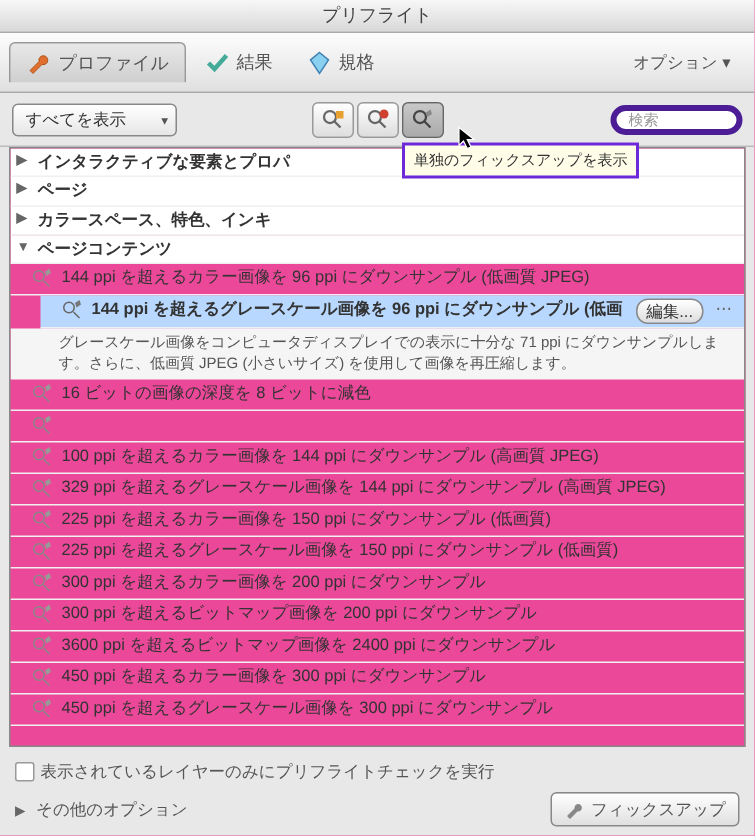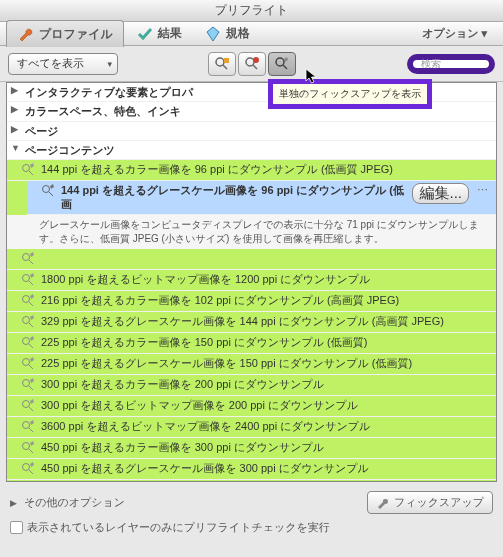--- a/index.html
+++ b/index.html
@@ -1,43 +1,43 @@
 <!DOCTYPE html>
 <html><head>
 <meta charset="utf-8">
 <style>
 * { box-sizing: border-box; margin: 0; padding: 0; font-family: "Hiragino Kaku Gothic Pro", "Meiryo", sans-serif; }
 body { width: 503px; height: 557px; background: #e8e8e8; font-size: 11px; color: #333; }
 .titlebar { height: 22px; background: linear-gradient(#f7f7f7,#d8d8d8); border-bottom: 1px solid #aaa; display: flex; align-items: center; justify-content: center; font-size: 12px; color: #444; }
-.tabs { height: 24px; display: flex; align-items: center; border-bottom: 1px solid #aaa; background: linear-gradient(#fdfdfd,#e0e0e0); padding: 0 6px; gap: 2px; font-weight: bold; }
+.tabs { height: 40px; display: flex; align-items: center; border-bottom: 1px solid #aaa; background: linear-gradient(#fdfdfd,#e0e0e0); padding: 0 6px; gap: 2px; }
 .tab { display: flex; align-items: center; gap: 4px; padding: 4px 10px; font-size: 12px; color: #555; border-radius: 4px 4px 0 0; }
 .tab.active { background: linear-gradient(#e8e8e8,#cfcfcf); border: 1px solid #999; border-bottom: none; }
 .tab-spacer { flex: 1; }
 .opt-btn { font-size: 11px; color: #555; padding: 2px 10px; }
 .toolbar { height: 36px; display: flex; align-items: center; padding: 4px 8px; gap: 17px; border-bottom: 1px solid #bbb; position: relative; }
 .dropdown { height: 22px; border: 1px solid #888; background: linear-gradient(#fff,#e6e6e6); border-radius: 4px; display: flex; align-items: center; padding: 0 18px 0 8px; font-size: 11px; position: relative; min-width: 110px; }
 .dropdown::after { content: "▾"; position: absolute; right: 5px; font-size: 9px; color: #555; }
 .tool-icons { display: flex; gap: 2px; margin-left: auto; margin-right: auto; position: absolute; left: 50%; transform: translateX(-50%); }
 .tool-btn { width: 28px; height: 24px; border: 1px solid #999; background: linear-gradient(#fff,#ddd); border-radius: 4px; display: flex; align-items: center; justify-content: center; }
 .tool-btn.pressed { background: linear-gradient(#c8c8c8,#aaa); border-color: #666; }
-.search-box { margin-left: auto; width: 88px; height: 20px; border: 6px solid #4c1d95; border-radius: 10px; background: #fff; padding: 0 8px; font-size: 10px; color: #999; display: flex; align-items: center; }
-.tooltip { position: absolute; top: 33px; left: 268px; background: #fffde8; border: 5px solid #6d28d9; padding: 3px 6px; font-size: 10px; z-index: 10; white-space: nowrap; font-family: Liberation Mono, monospace; }
+.search-box { margin-left: auto; width: 88px; height: 20px; border: 4px solid #4c1d95; border-radius: 10px; background: #fff; padding: 0 8px; font-size: 10px; color: #999; display: flex; align-items: center; }
+.tooltip { position: absolute; top: 33px; left: 268px; background: #fffde8; border: 2px solid #6d28d9; padding: 3px 6px; font-size: 10px; z-index: 10; white-space: nowrap; font-family: Liberation Mono, monospace; }
 .cursor { position: absolute; top: 22px; left: 305px; width: 14px; height: 18px; z-index: 11; pointer-events: none; }
-.list-area { height: 400px; overflow-y: scroll; background: #bef264; border: 1px solid #888; margin: 0 6px; }
+.list-area { height: 400px; overflow-y: scroll; background: #ec4899; border: 1px solid #888; margin: 0 6px; }
 .tree-row { display: flex; align-items: flex-start; padding: 2px 4px; font-size: 11px; gap: 4px; border-bottom: 1px solid #f0f0f0; min-height: 18px; }
 .tree-row.header { font-weight: bold; background: #fff; }
 .tree-row.selected { background: #b8d8ff; margin-left: 20px; }
 .tree-row.selected .row-text { font-weight: bold; }
 .disclosure { width: 10px; font-size: 9px; color: #666; flex-shrink: 0; }
 .disclosure.open::before { content: "▼"; }
 .disclosure.closed::before { content: "▶"; }
 .fix-icon { width: 16px; height: 16px; flex-shrink: 0; display: flex; align-items: center; margin-left: 10px; }
 .row-text { flex: 1; line-height: 1.3; }
 .desc-row { background: #f5f5f5; padding: 3px 4px 3px 32px; font-size: 10px; color: #555; line-height: 1.4; }
-.edit-badge { background: linear-gradient(#fff,#ddd); border: 1px solid #888; border-radius: 8px; padding: 0 6px; font-size: 15px; margin-left: 4px; flex-shrink: 0; }
+.edit-badge { background: linear-gradient(#fff,#ddd); border: 1px solid #888; border-radius: 8px; padding: 0 6px; font-size: 11px; margin-left: 4px; flex-shrink: 0; }
 .dots-badge { color: #666; padding: 0 4px; }
 .footer { padding: 6px 10px; }
 .footer-row { display: flex; align-items: center; padding: 3px 0; font-size: 11px; color: #555; gap: 4px; }
 .fixup-btn { margin-left: auto; border: 1px solid #888; background: linear-gradient(#fff,#e0e0e0); border-radius: 4px; padding: 3px 8px; display: flex; align-items: center; gap: 4px; }
 .checkbox { width: 13px; height: 13px; border: 1px solid #999; background: #fff; border-radius: 2px; flex-shrink: 0; }
 svg { display: block; }
 ::-webkit-scrollbar { width: 15px; }
 ::-webkit-scrollbar-track { background: #f0f0f0; border-left: 1px solid #ccc; }
 ::-webkit-scrollbar-thumb { background: linear-gradient(90deg,#ccc,#aaa); border: 1px solid #888; border-radius: 7px; }
 </style>
@@ -101,25 +101,25 @@
     </svg>
 </div>
 
 <div class="list-area">
   <div class="tree-row header">
       <span class="disclosure closed"></span>
       <span class="row-text">インタラクティブな要素とプロパ</span>
     </div>
   <div class="tree-row header">
       <span class="disclosure closed"></span>
+      <span class="row-text">ページ</span>
+    </div>
+  <div class="tree-row header">
+      <span class="disclosure closed"></span>
       <span class="row-text">カラースペース、特色、インキ</span>
-    </div>
-  <div class="tree-row header">
-      <span class="disclosure closed"></span>
-      <span class="row-text">ページ</span>
     </div>
   <div class="tree-row header">
       <span class="disclosure open"></span>
       <span class="row-text">ページコンテンツ</span>
     </div>
 
   <div class="tree-row">
       <span class="fix-icon">
         <svg width="14" height="14">
           <circle cx="5" cy="5" r="3.5" fill="none" stroke="#888"></circle>
@@ -143,40 +143,40 @@
     </div>
   <div class="desc-row">グレースケール画像をコンピュータディスプレイでの表示に十分な 71 ppi にダウンサンプルします。さらに、低画質 JPEG (小さいサイズ) を使用して画像を再圧縮します。</div>
   <div class="tree-row">
       <span class="fix-icon">
         <svg width="14" height="14">
           <circle cx="5" cy="5" r="3.5" fill="none" stroke="#888"></circle>
           <line x1="8" y1="8" x2="12" y2="12" stroke="#888"></line>
           <path d="M9 2 L12 0 L13 3 L10 5 Z" fill="#999"></path>
         </svg>
       </span>
-    </div>
-  <div class="tree-row">
-      <span class="fix-icon">
-        <svg width="14" height="14">
-          <circle cx="5" cy="5" r="3.5" fill="none" stroke="#888"></circle>
-          <line x1="8" y1="8" x2="12" y2="12" stroke="#888"></line>
-          <path d="M9 2 L12 0 L13 3 L10 5 Z" fill="#999"></path>
-        </svg>
-      </span>
-      <span class="row-text">1800 ppi を超えるビットマップ画像を 1200 ppi にダウンサンプル</span>
-    </div>
-  <div class="tree-row">
-      <span class="fix-icon">
-        <svg width="14" height="14">
-          <circle cx="5" cy="5" r="3.5" fill="none" stroke="#888"></circle>
-          <line x1="8" y1="8" x2="12" y2="12" stroke="#888"></line>
-          <path d="M9 2 L12 0 L13 3 L10 5 Z" fill="#999"></path>
-        </svg>
-      </span>
-      <span class="row-text">216 ppi を超えるカラー画像を 102 ppi にダウンサンプル (高画質 JPEG)</span>
+      <span class="row-text">16 ビットの画像の深度を 8 ビットに減色</span>
+    </div>
+  <div class="tree-row">
+      <span class="fix-icon">
+        <svg width="14" height="14">
+          <circle cx="5" cy="5" r="3.5" fill="none" stroke="#888"></circle>
+          <line x1="8" y1="8" x2="12" y2="12" stroke="#888"></line>
+          <path d="M9 2 L12 0 L13 3 L10 5 Z" fill="#999"></path>
+        </svg>
+      </span>
+    </div>
+  <div class="tree-row">
+      <span class="fix-icon">
+        <svg width="14" height="14">
+          <circle cx="5" cy="5" r="3.5" fill="none" stroke="#888"></circle>
+          <line x1="8" y1="8" x2="12" y2="12" stroke="#888"></line>
+          <path d="M9 2 L12 0 L13 3 L10 5 Z" fill="#999"></path>
+        </svg>
+      </span>
+      <span class="row-text">100 ppi を超えるカラー画像を 144 ppi にダウンサンプル (高画質 JPEG)</span>
     </div>
   <div class="tree-row">
       <span class="fix-icon">
         <svg width="14" height="14">
           <circle cx="5" cy="5" r="3.5" fill="none" stroke="#888"></circle>
           <line x1="8" y1="8" x2="12" y2="12" stroke="#888"></line>
           <path d="M9 2 L12 0 L13 3 L10 5 Z" fill="#999"></path>
         </svg>
       </span>
       <span class="row-text">329 ppi を超えるグレースケール画像を 144 ppi にダウンサンプル (高画質 JPEG)</span>
@@ -247,34 +247,34 @@
           <circle cx="5" cy="5" r="3.5" fill="none" stroke="#888"></circle>
           <line x1="8" y1="8" x2="12" y2="12" stroke="#888"></line>
           <path d="M9 2 L12 0 L13 3 L10 5 Z" fill="#999"></path>
         </svg>
       </span>
       <span class="row-text">450 ppi を超えるグレースケール画像を 300 ppi にダウンサンプル</span>
     </div>
 </div>
 
 <div class="footer">
+  <div class="footer-row">
+    <span class="checkbox"></span>
+    <span>表示されているレイヤーのみにプリフライトチェックを実行</span>
+  </div>
   <div class="footer-row">
     <span class="disclosure closed"></span>
     <span>その他のオプション</span>
     <div class="fixup-btn">
       <svg width="14" height="14">
           <path d="M2 11 L7 6 A2.5 2.5 0 1 1 9 8 L4 13 Z" fill="#888"></path>
         </svg>
       <span>フィックスアップ</span>
     </div>
   </div>
   <div class="footer-row">
-    <span class="checkbox"></span>
-    <span>表示されているレイヤーのみにプリフライトチェックを実行</span>
-  </div>
-  <div class="footer-row">
     
     
     
     
     
   </div>
 </div>
 
 </body></html>

